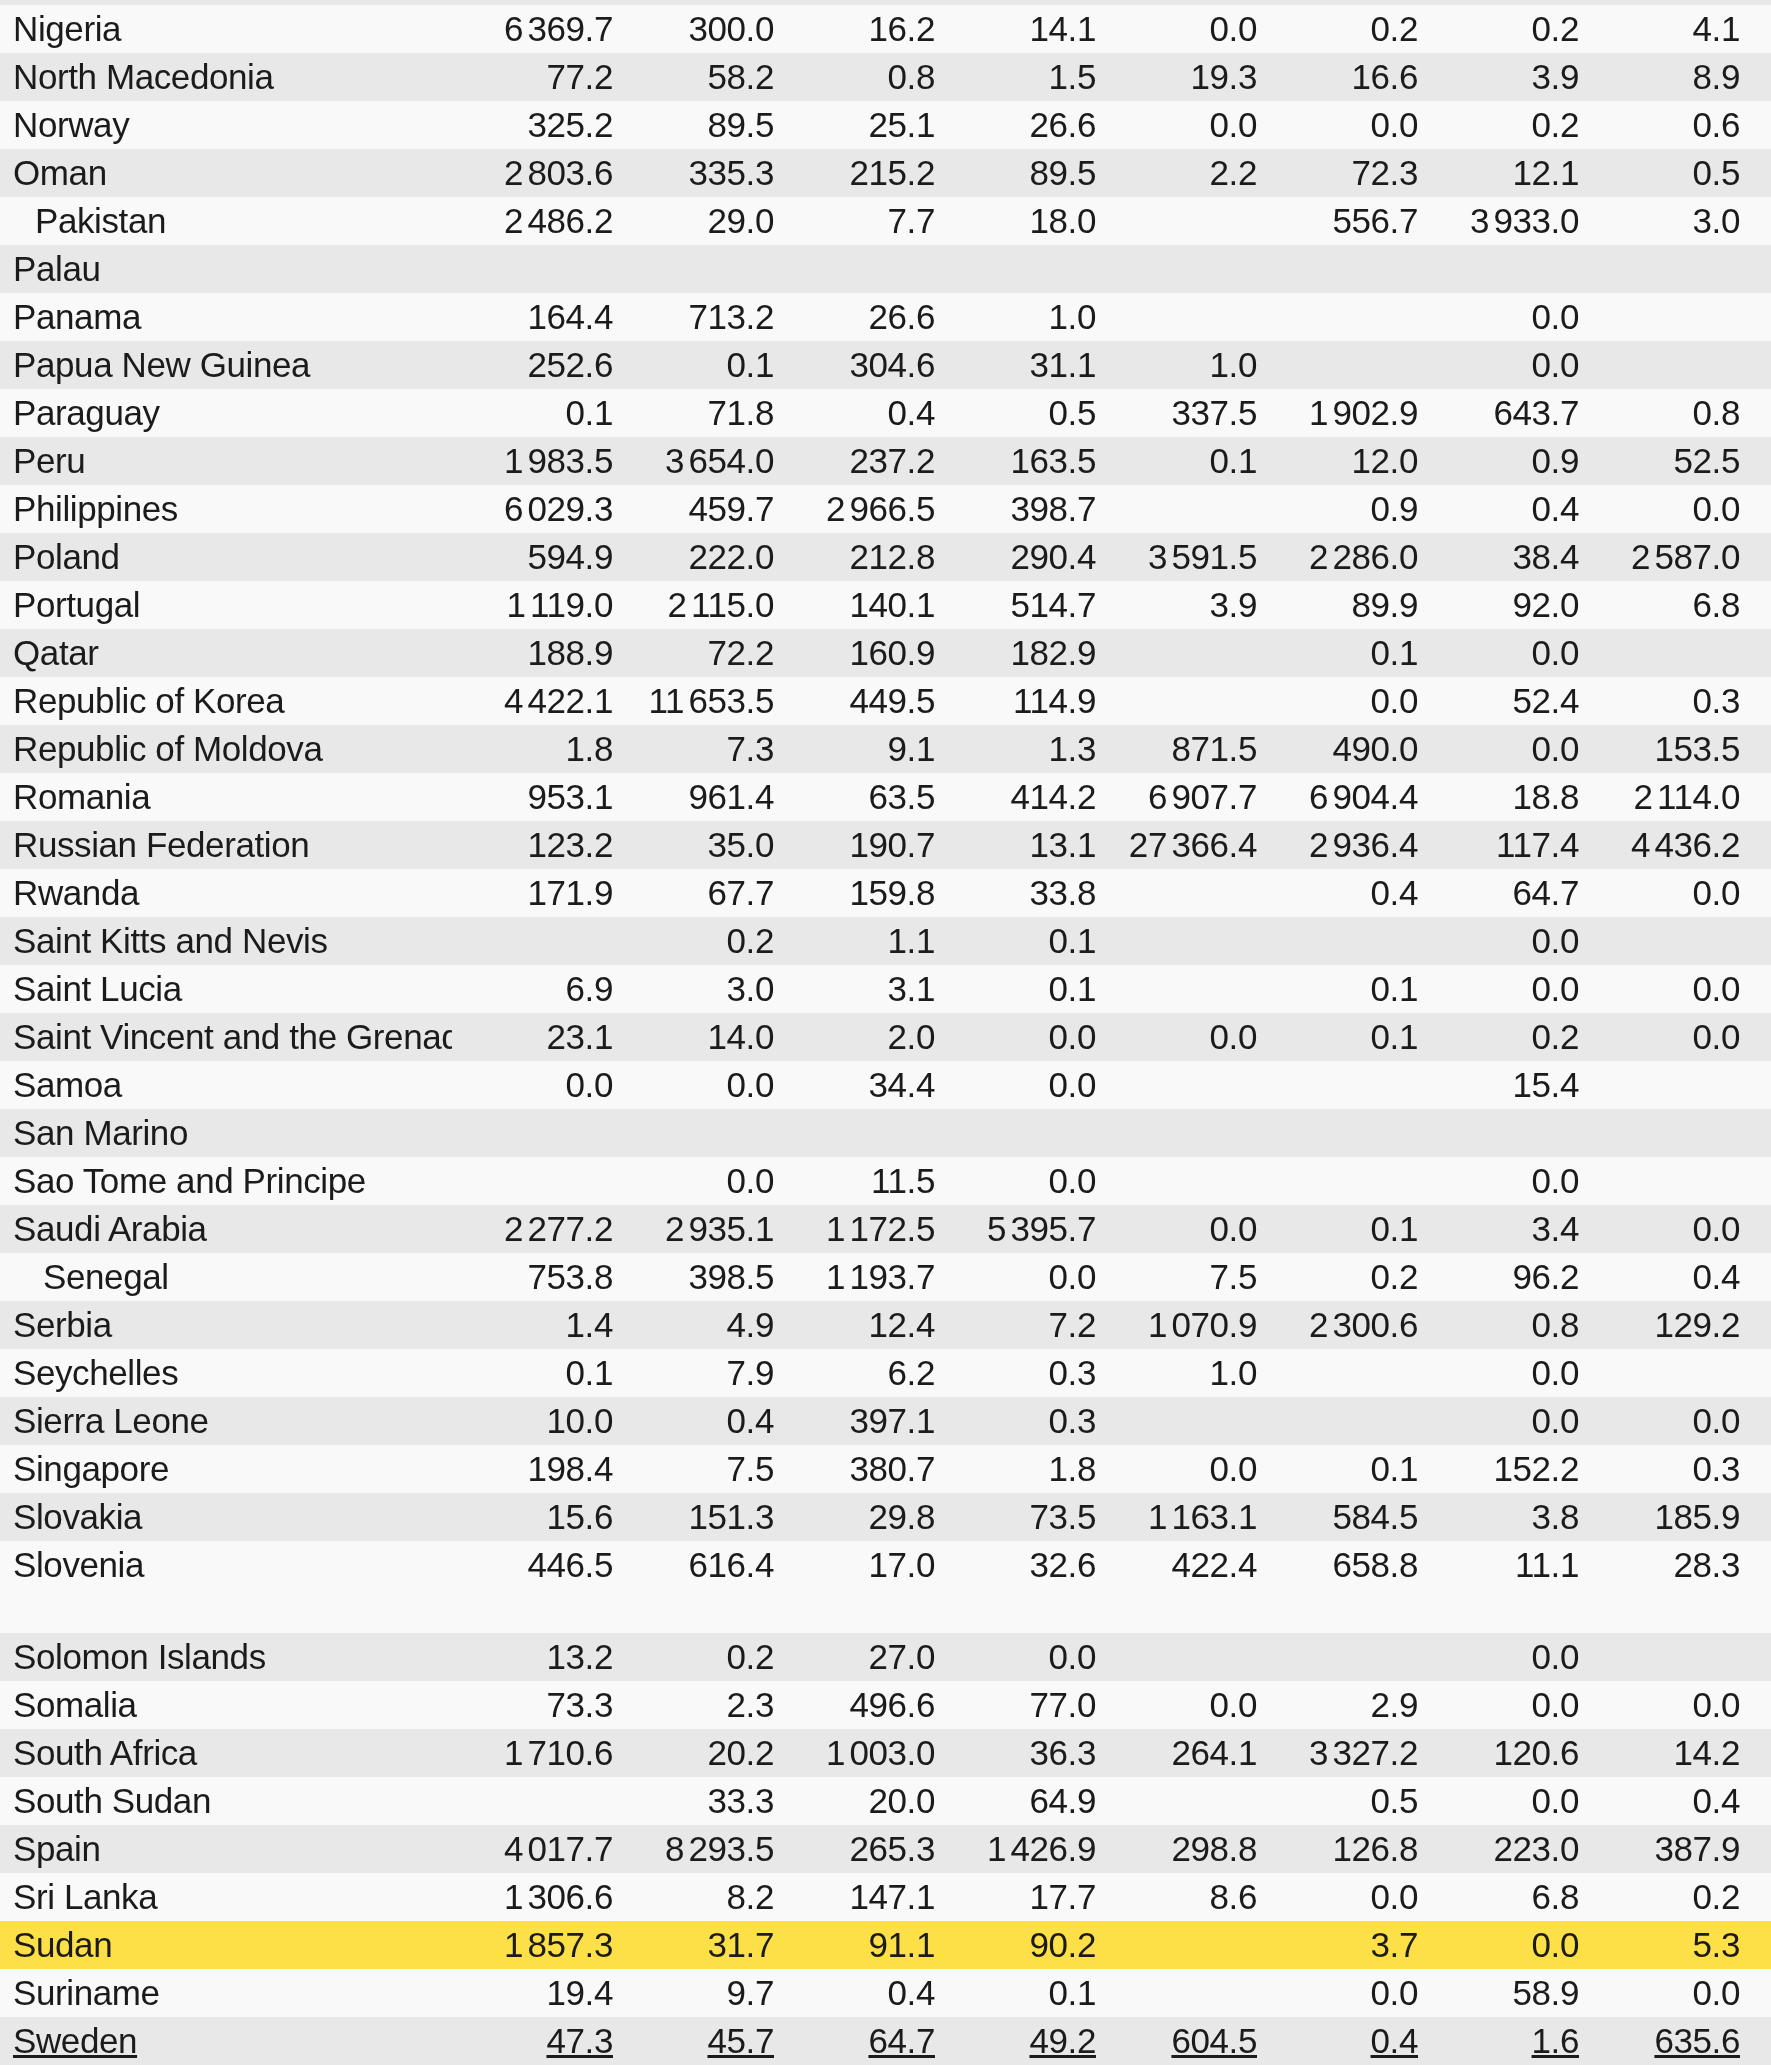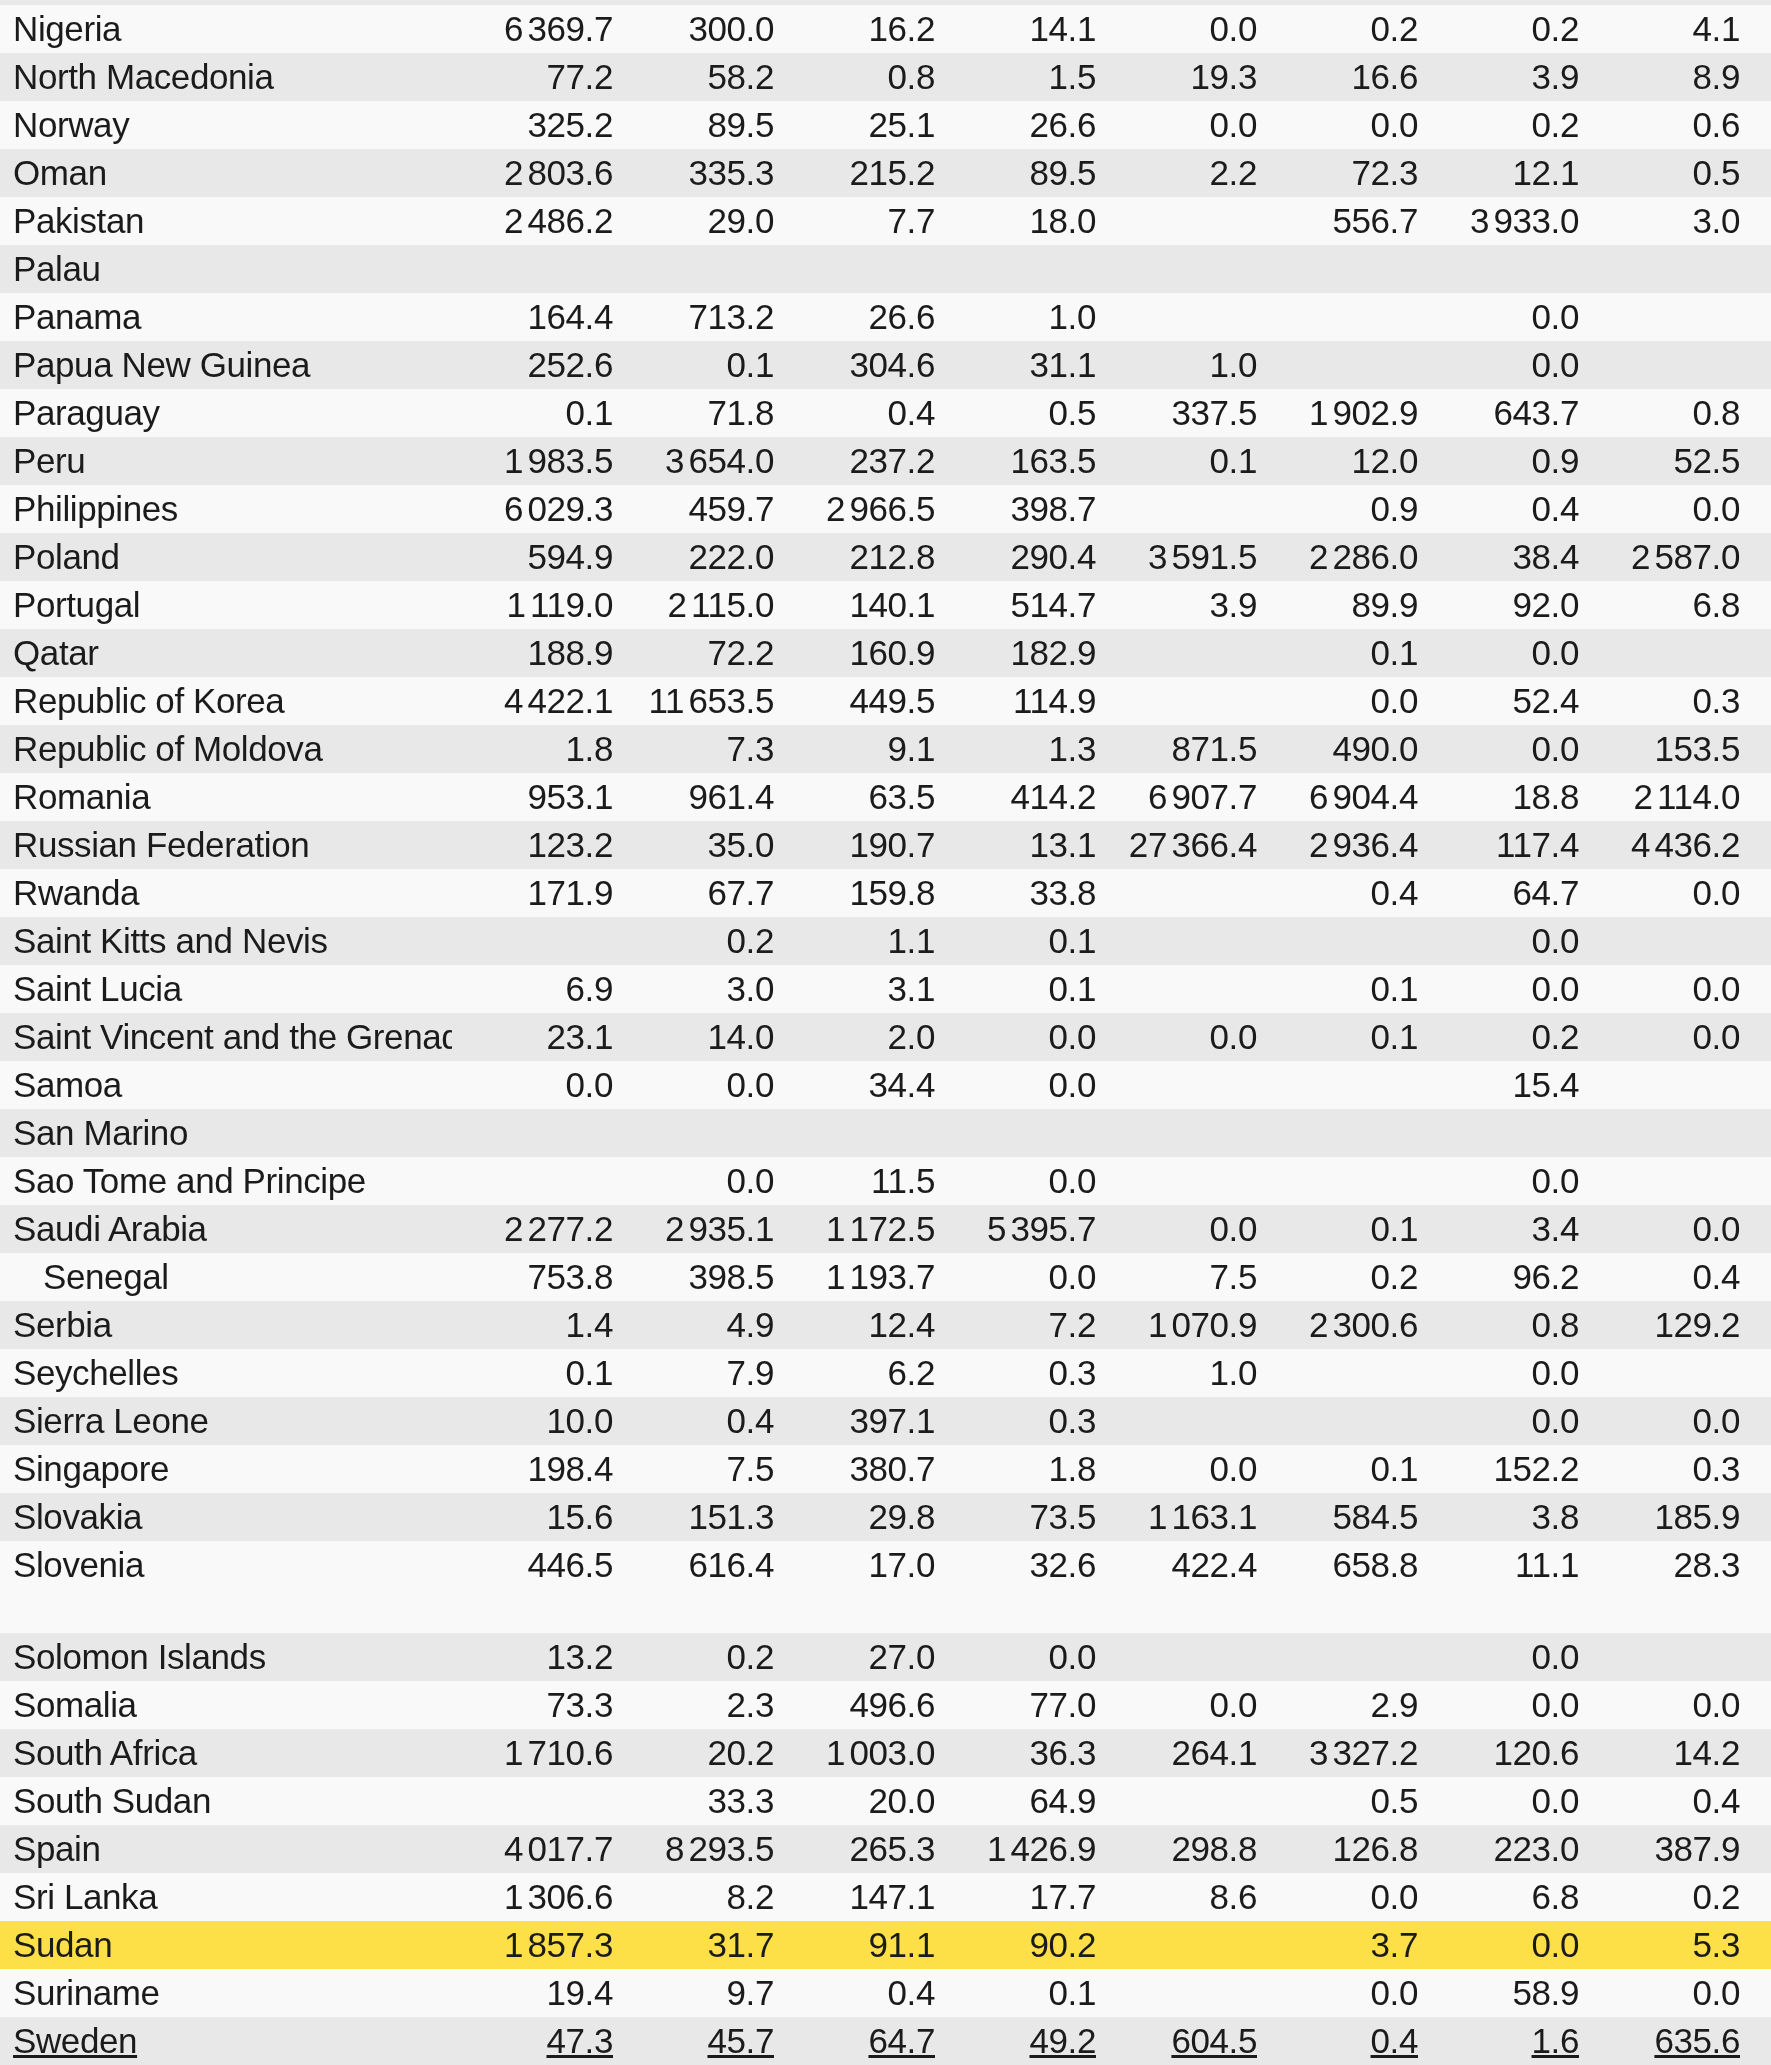--- a/index.html
+++ b/index.html
@@ -93,21 +93,21 @@
       <div class="country">Oman</div>
       <div class="num">2 803.6</div>
       <div class="num">335.3</div>
       <div class="num">215.2</div>
       <div class="num">89.5</div>
       <div class="num">2.2</div>
       <div class="num">72.3</div>
       <div class="num">12.1</div>
       <div class="num">0.5</div>
     </div>
-    <div class="row even" style="background: rgb(249, 249, 249);">
+    <div class="row even" style="background: rgb(249, 249, 249); margin-left: 22px;">
       <div class="country">Pakistan</div>
       <div class="num">2 486.2</div>
       <div class="num">29.0</div>
       <div class="num">7.7</div>
       <div class="num">18.0</div>
       <div class="num"></div>
       <div class="num">556.7</div>
       <div class="num">3 933.0</div>
       <div class="num">3.0</div>
     </div>

